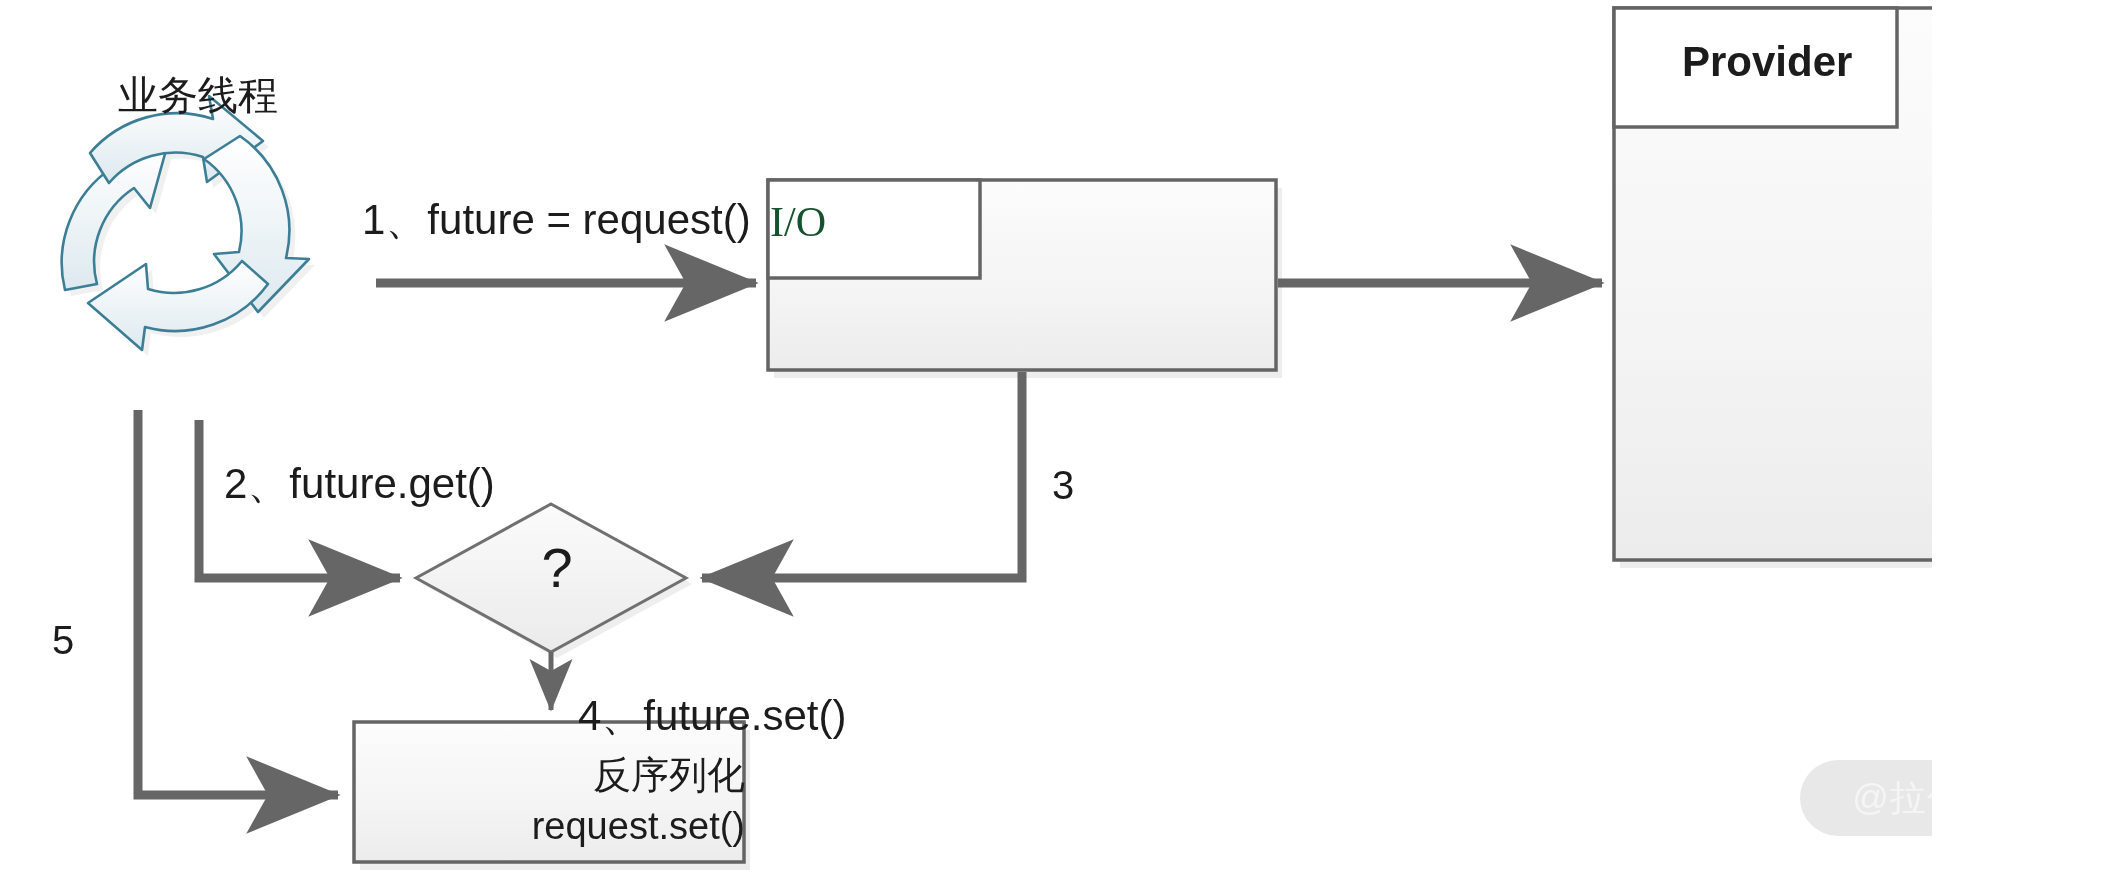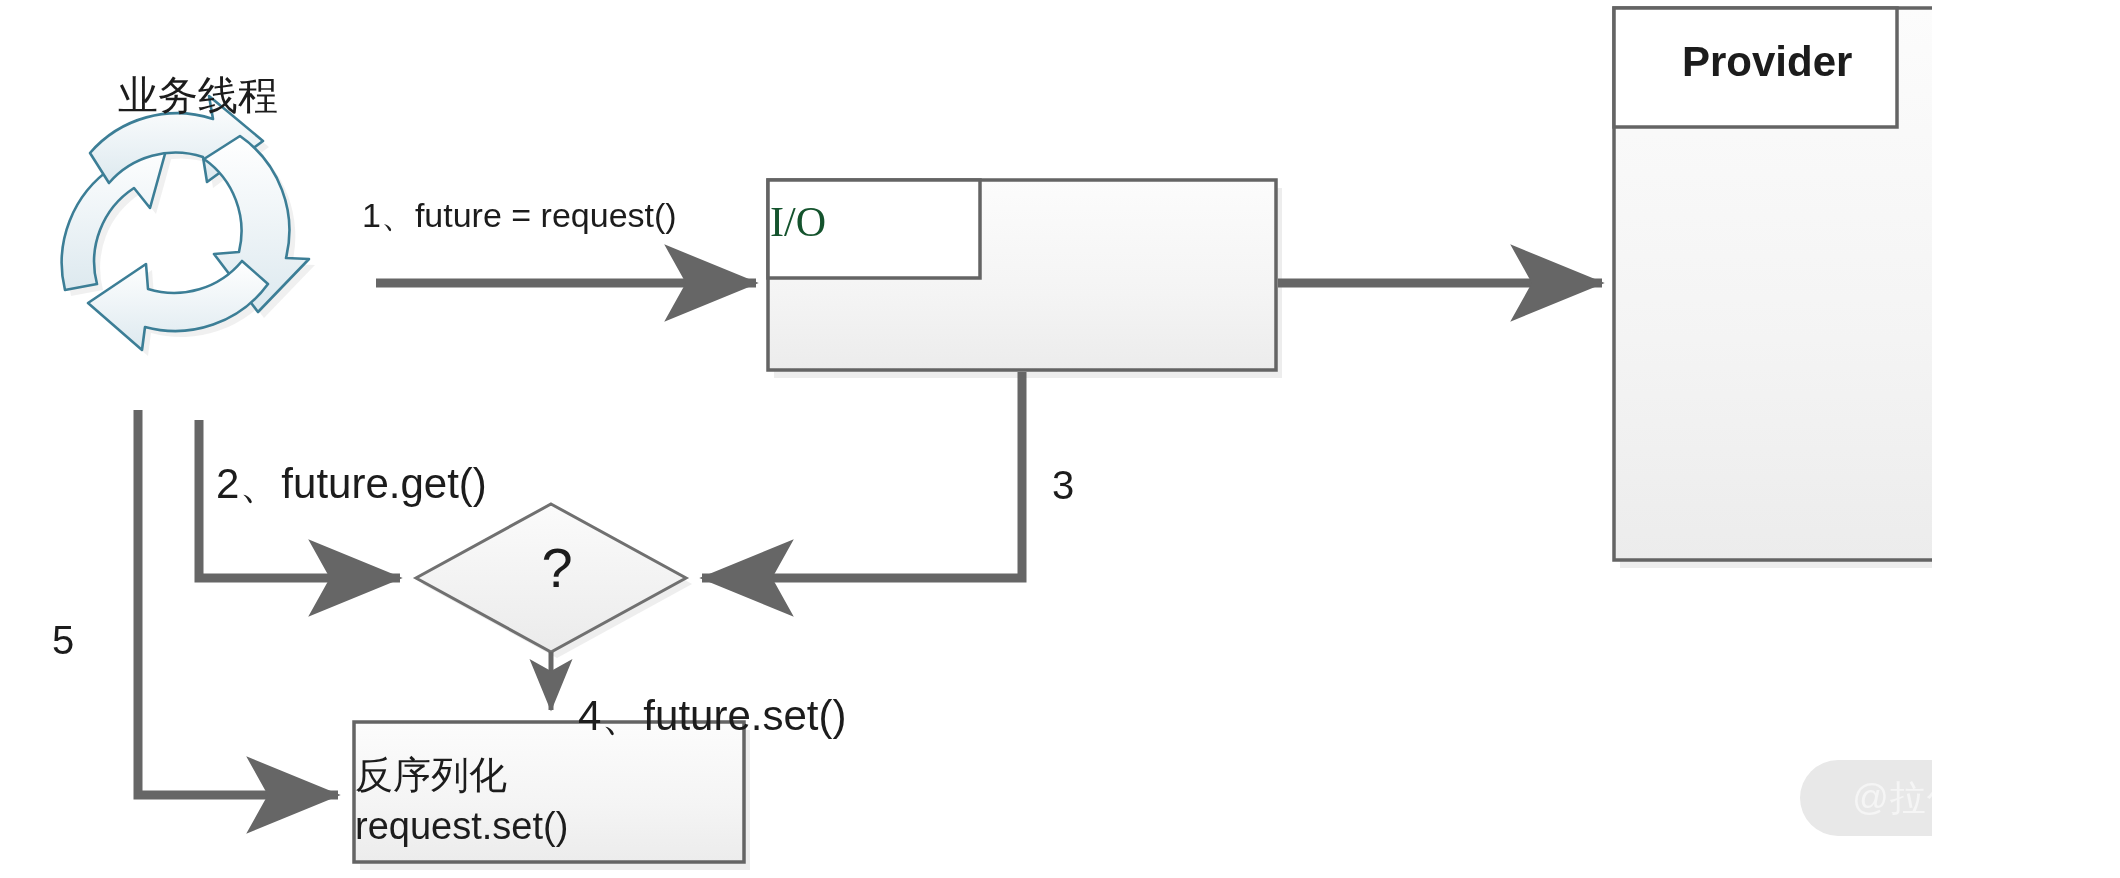--- a/index.html
+++ b/index.html
@@ -32,24 +32,24 @@
     line-height: 1.15;
   }
   .lbl-thread-title {
     left: 118px;
     top: 72px;
     font-size: 40px;
   }
   .lbl-step1 {
     left: 362px;
     top: 196px;
-    font-size: 34px;
+    font-size: 42px;
   }
   .lbl-step2 {
-    left: 216px;
+    left: 224px;
     top: 460px;
     font-size: 42px;
   }
   .lbl-step3 {
     left: 1052px;
     top: 462px;
     font-size: 40px;
   }
   .lbl-step4 {
     left: 578px;
@@ -84,21 +84,21 @@
     width: 60px;
     text-align: center;
     font-size: 56px;
     color: #1c1c1c;
   }
   .lbl-deser {
     position: absolute;
     left: 355px;
     top: 750px;
     width: 390px;
-    text-align: left;
+    text-align: right;
     font-size: 38px;
     color: #1c1c1c;
     line-height: 1.35;
   }
   .deser-line { display: block; }
   #watermark {
     position: absolute;
     left: 1800px;
     top: 760px;
     width: 290px;

